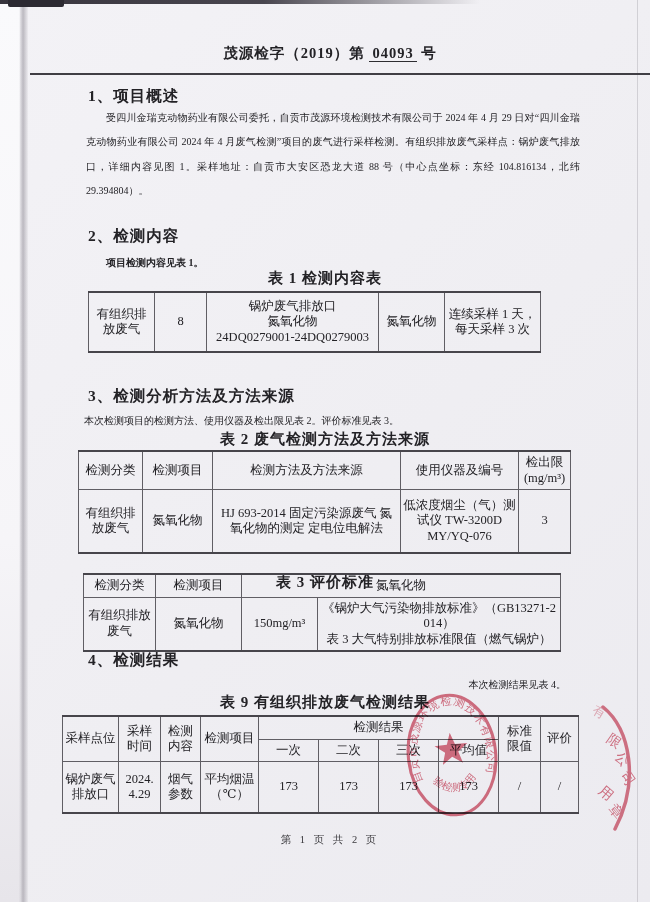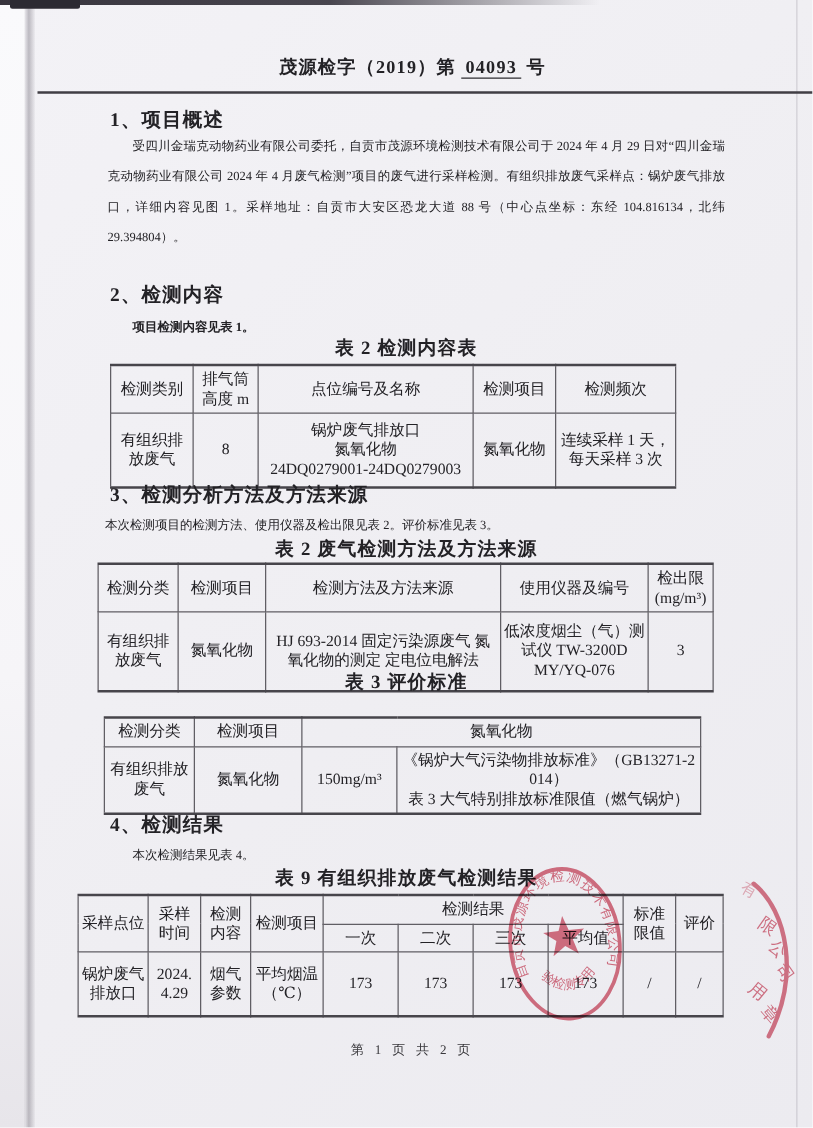--- a/index.html
+++ b/index.html
@@ -29,23 +29,23 @@
   .tbl-title{left:0;width:650px;text-align:center;font-size:15px;font-weight:bold;letter-spacing:1px;}
 
   .s1-title{top:86px;left:88px;}
   .s1-para{top:106px;left:86px;width:494px;text-align:justify;}
   .s2-title{top:226px;left:88px;}
   .s2-intro{top:251px;left:86px;width:480px;font-weight:bold;}
   .t1-title{top:269px;}
   .s3-title{top:386px;left:88px;}
   .s3-intro{top:409px;left:84px;width:500px;}
   .t2-title{top:430px;}
-  .t3-title{top:536px;}
+  .t3-title{top:573px;}
   .s4-title{top:650px;left:88px;}
-  .s4-intro{top:673px;left:86px;width:480px;}
+  .s4-intro{top:673px;left:86px;width:480px;text-align:right;}
   .t4-title{top:693px;}
 
   
   table{border-collapse:collapse;table-layout:fixed;font-size:12.5px;line-height:15.5px;}
   td,th{border:1px solid #605e64;padding:3px 2px;text-align:center;vertical-align:middle;font-weight:normal;word-break:break-all;}
   table{border-top:2px solid #47454b;border-bottom:2px solid #47454b;}
   .table1{top:291px;left:88px;width:452px;}
   .table2{top:450px;left:78px;width:492px;}
   .table3{top:573px;left:83px;width:477px;}
   .table4{top:715px;left:62px;width:516px;}
@@ -76,38 +76,31 @@
   <span class="code">04093</span>
   <span>号</span>
 </div>
 <div class="abs header-rule"></div>
 
 <div class="abs sec-title s1-title">1、项目概述</div>
 <div class="abs body-text indent2 s1-para">受四川金瑞克动物药业有限公司委托，自贡市茂源环境检测技术有限公司于 2024 年 4 月 29 日对“四川金瑞克动物药业有限公司 2024 年 4 月废气检测”项目的废气进行采样检测。有组织排放废气采样点：锅炉废气排放口，详细内容见图 1。采样地址：自贡市大安区恐龙大道 88 号（中心点坐标：东经 104.816134，北纬 29.394804）。</div>
 
 <div class="abs sec-title s2-title">2、检测内容</div>
 <div class="abs body-text indent2 s2-intro">项目检测内容见表 1。</div>
-<div class="abs tbl-title t1-title">表 2 检测内容表</div>
+<div class="abs tbl-title t1-title">表 1 检测内容表</div>
 
 <table class="abs table1">
   <colgroup>
       <col style="width:66px">
       <col style="width:52px">
       <col style="width:172px">
       <col style="width:66px">
       <col style="width:96px">
     </colgroup>
   <tbody>
-      <tr>
-    <th>检测类别</th>
-    <th>排气筒高度 m</th>
-    <th>点位编号及名称</th>
-    <th>检测项目</th>
-    <th>检测频次</th>
-  </tr>
   <tr>
     <td class="data">有组织排放废气</td>
     <td class="data">8</td>
     <td class="data">
       <div>锅炉废气排放口</div>
       <div>氮氧化物</div>
       <div>24DQ0279001-24DQ0279003</div>
     </td>
     <td class="data">氮氧化物</td>
     <td class="data">连续采样 1 天，每天采样 3 次</td>

